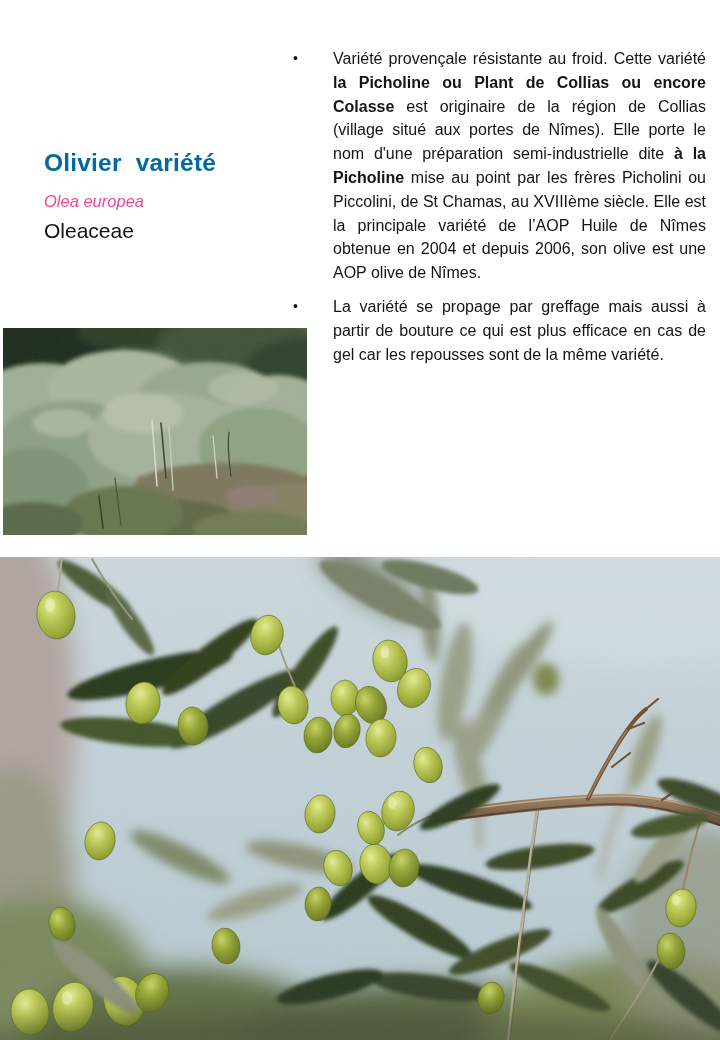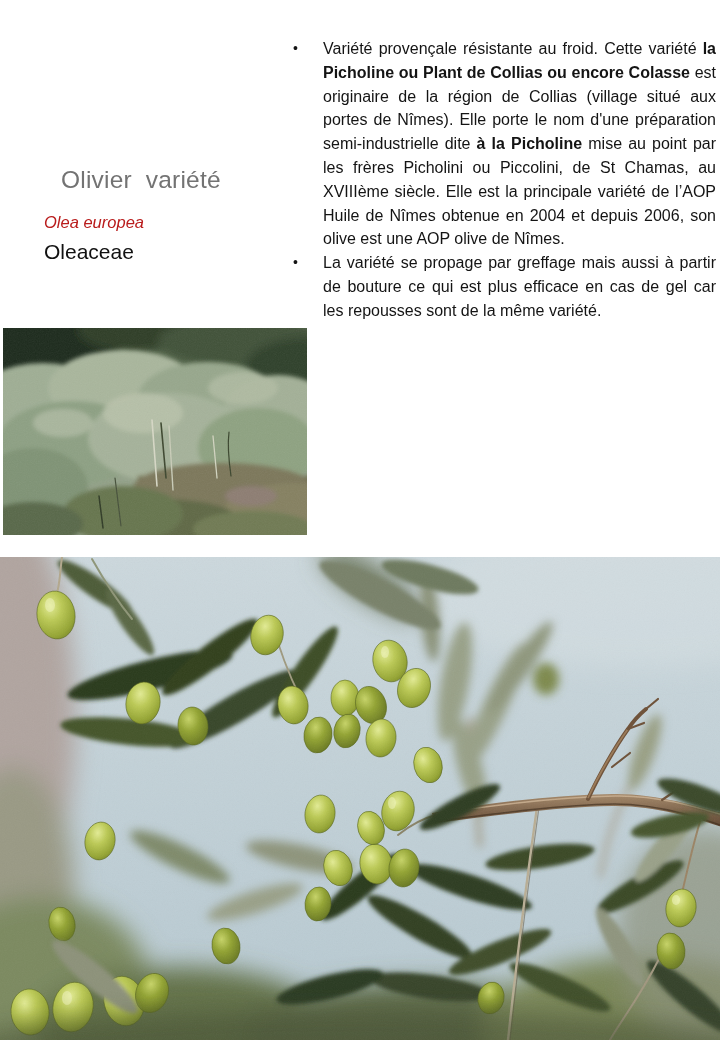--- a/index.html
+++ b/index.html
@@ -1,31 +1,31 @@
 <!DOCTYPE html>
 <html lang="fr"><head>
 <meta charset="utf-8">
 <style>
   html,body{margin:0;padding:0;background:#ffffff;}
   .page{position:relative;width:720px;height:1040px;background:#ffffff;overflow:hidden;
         font-family:"Liberation Sans",sans-serif;color:#1b1b1b;}
   
   .titleblock{position:absolute;left:44px;top:146px;width:232px;}
-  .title{margin:17px;font-size:24.5px;line-height:33px;font-weight:400;color:#737373;
+  .title{margin:0;font-size:24.5px;line-height:33px;font-weight:700;color:#0369a1;
          letter-spacing:.2px;word-spacing:7px;}
   .tline{display:block;}
-  .species{margin-top:13px;font-size:16.5px;font-style:italic;color:#b91c1c;}
+  .species{margin-top:13px;font-size:16.5px;font-style:italic;color:#ec4899;}
   .family{margin-top:8px;font-size:21px;color:#111;}
   
   .content{position:absolute;left:287px;top:37px;width:429px;}
   .content ul{list-style:none;margin:0;padding:0;}
   .content li{position:relative;padding-left:36px;font-size:16px;line-height:23.8px;
               text-align:justify;color:#141414;}
   .marker{position:absolute;left:6px;top:0;font-size:14px;line-height:23.8px;}
-  .content p{margin:0;}
+  .content p{margin:10px;}
   .b{font-weight:700;}
   
   figure{margin:0;padding:0;}
   .grove{position:absolute;left:3px;top:328px;width:304px;height:207px;}
   .branch{position:absolute;left:0;top:557px;width:720px;height:483px;}
   .grove svg,.branch svg{display:block;width:100%;height:100%;}
 </style>
 </head>
 <body>
 

